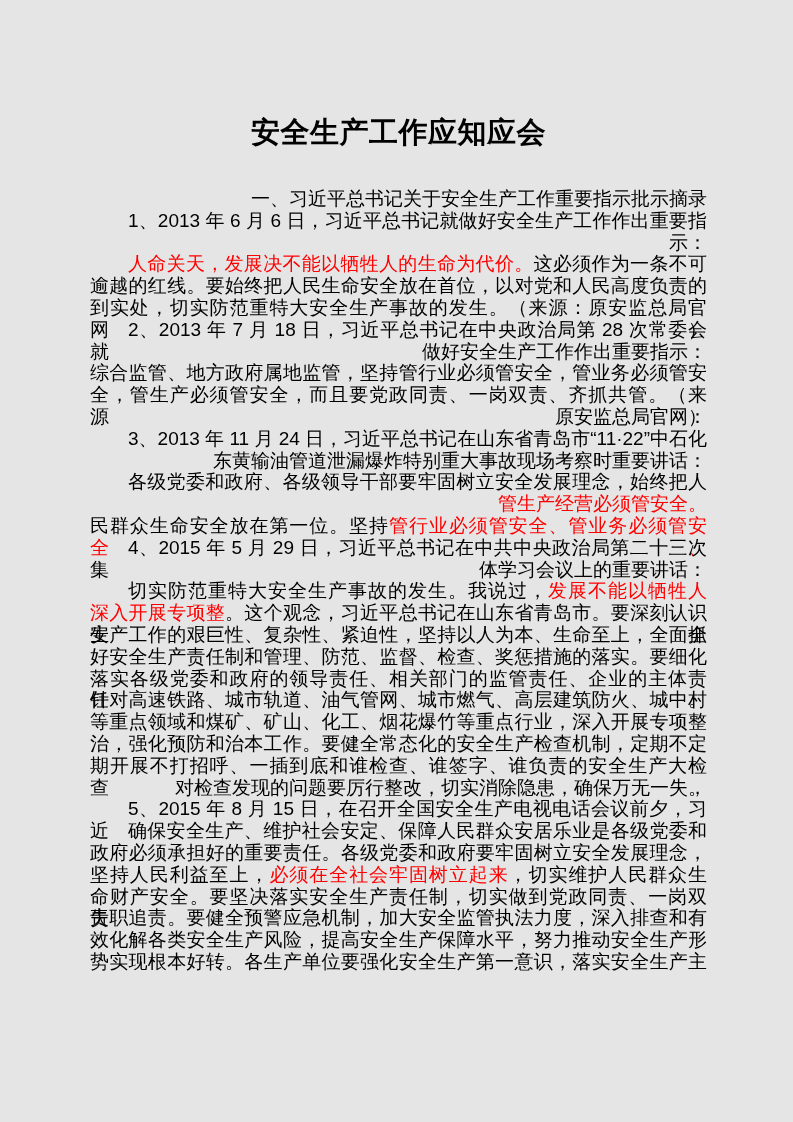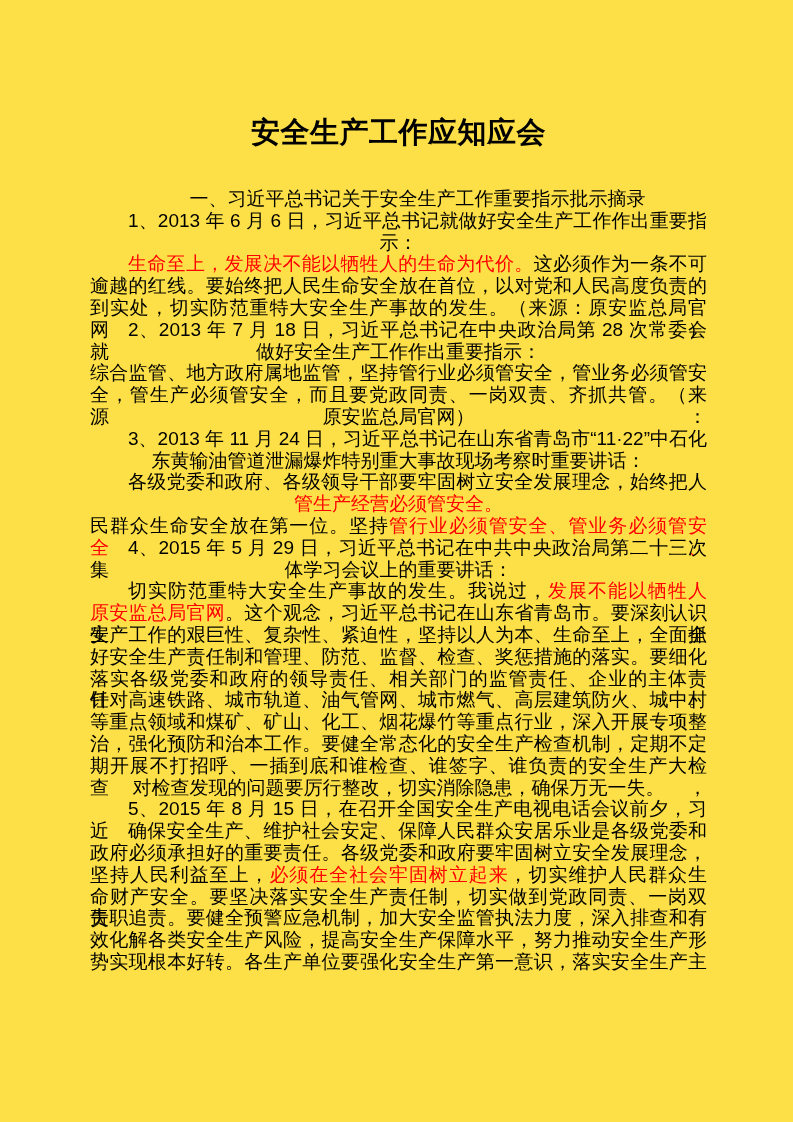--- a/index.html
+++ b/index.html
@@ -32,60 +32,60 @@
   .doc-body {
     position: absolute;
     top: 188px;
     left: 90px;
     width: 617px;
   }
   .line {
     height: 21.8px;
     line-height: 21.8px;
     font-size: 19px;
-    text-align: center;
+    text-align: right;
     white-space: normal;
   }
   .line.indent {
     text-indent: 2em;
   }
   .line.fill {
     text-align: justify;
     text-align-last: justify;
   }
   .red {
     color: var(--accent-red, #ff0000);
   }
 </style>
 </head>
 <body>
 
-<div class="page" style="background: #fde047; color: rgb(0, 0, 0);">
+<div class="page" style="background: #e5e5e5; color: rgb(0, 0, 0);">
   <div class="doc-title">安全生产工作应知应会</div>
   <div class="doc-body">
       <div class="line indent"><span>一、习近平总书记关于安全生产工作重要指示批示摘录</span></div>
       <div class="line indent fill"><span>1、2013 年 6 月 6 日，习近平总书记就做好安全生产工作作出重要指</span></div>
       <div class="line"><span>示：</span></div>
-      <div class="line indent fill"><span class="red">生命至上，发展决不能以牺牲人的生命为代价。</span><span>这必须作为一条不可</span></div>
+      <div class="line indent fill"><span class="red">人命关天，发展决不能以牺牲人的生命为代价。</span><span>这必须作为一条不可</span></div>
       <div class="line fill"><span>逾越的红线。要始终把人民生命安全放在首位，以对党和人民高度负责的</span></div>
       <div class="line fill"><span>到实处，切实防范重特大安全生产事故的发生。（来源：原安监总局官网）</span></div>
       <div class="line indent fill"><span>2、2013 年 7 月 18 日，习近平总书记在中央政治局第 28 次常委会就</span></div>
       <div class="line"><span>做好安全生产工作作出重要指示：</span></div>
       <div class="line fill"><span>综合监管、地方政府属地监管，坚持管行业必须管安全，管业务必须管安</span></div>
       <div class="line fill"><span>全，管生产必须管安全，而且要党政同责、一岗双责、齐抓共管。（来源：</span></div>
       <div class="line"><span>原安监总局官网）</span></div>
       <div class="line indent fill"><span>3、2013 年 11 月 24 日，习近平总书记在山东省青岛市“11·22”中石化</span></div>
       <div class="line"><span>东黄输油管道泄漏爆炸特别重大事故现场考察时重要讲话：</span></div>
       <div class="line indent fill"><span>各级党委和政府、各级领导干部要牢固树立安全发展理念，始终把人</span></div>
       <div class="line"><span class="red">管生产经营必须管安全。</span></div>
       <div class="line fill"><span>民群众生命安全放在第一位。坚持</span><span class="red">管行业必须管安全、管业务必须管安全、</span></div>
       <div class="line indent fill"><span>4、2015 年 5 月 29 日，习近平总书记在中共中央政治局第二十三次集</span></div>
       <div class="line"><span>体学习会议上的重要讲话：</span></div>
       <div class="line indent fill"><span>切实防范重特大安全生产事故的发生。我说过，</span><span class="red">发展不能以牺牲人</span></div>
-      <div class="line fill"><span class="red">原安监总局官网</span><span>。这个观念，习近平总书记在山东省青岛市。要深刻认识安全</span></div>
+      <div class="line fill"><span class="red">深入开展专项整</span><span>。这个观念，习近平总书记在山东省青岛市。要深刻认识安全</span></div>
       <div class="line fill"><span>生产工作的艰巨性、复杂性、紧迫性，坚持以人为本、生命至上，全面抓</span></div>
       <div class="line fill"><span>好安全生产责任制和管理、防范、监督、检查、奖惩措施的落实。要细化</span></div>
       <div class="line fill"><span>落实各级党委和政府的领导责任、相关部门的监管责任、企业的主体责任。</span></div>
       <div class="line fill"><span>针对高速铁路、城市轨道、油气管网、城市燃气、高层建筑防火、城中村</span></div>
       <div class="line fill"><span>等重点领域和煤矿、矿山、化工、烟花爆竹等重点行业，深入开展专项整</span></div>
       <div class="line fill"><span>治，强化预防和治本工作。要健全常态化的安全生产检查机制，定期不定</span></div>
       <div class="line fill"><span>期开展不打招呼、一插到底和谁检查、谁签字、谁负责的安全生产大检查，</span></div>
       <div class="line"><span>对检查发现的问题要厉行整改，切实消除隐患，确保万无一失。</span></div>
       <div class="line indent fill"><span>5、2015 年 8 月 15 日，在召开全国安全生产电视电话会议前夕，习近</span></div>
       <div class="line indent fill"><span>确保安全生产、维护社会安定、保障人民群众安居乐业是各级党委和</span></div>

